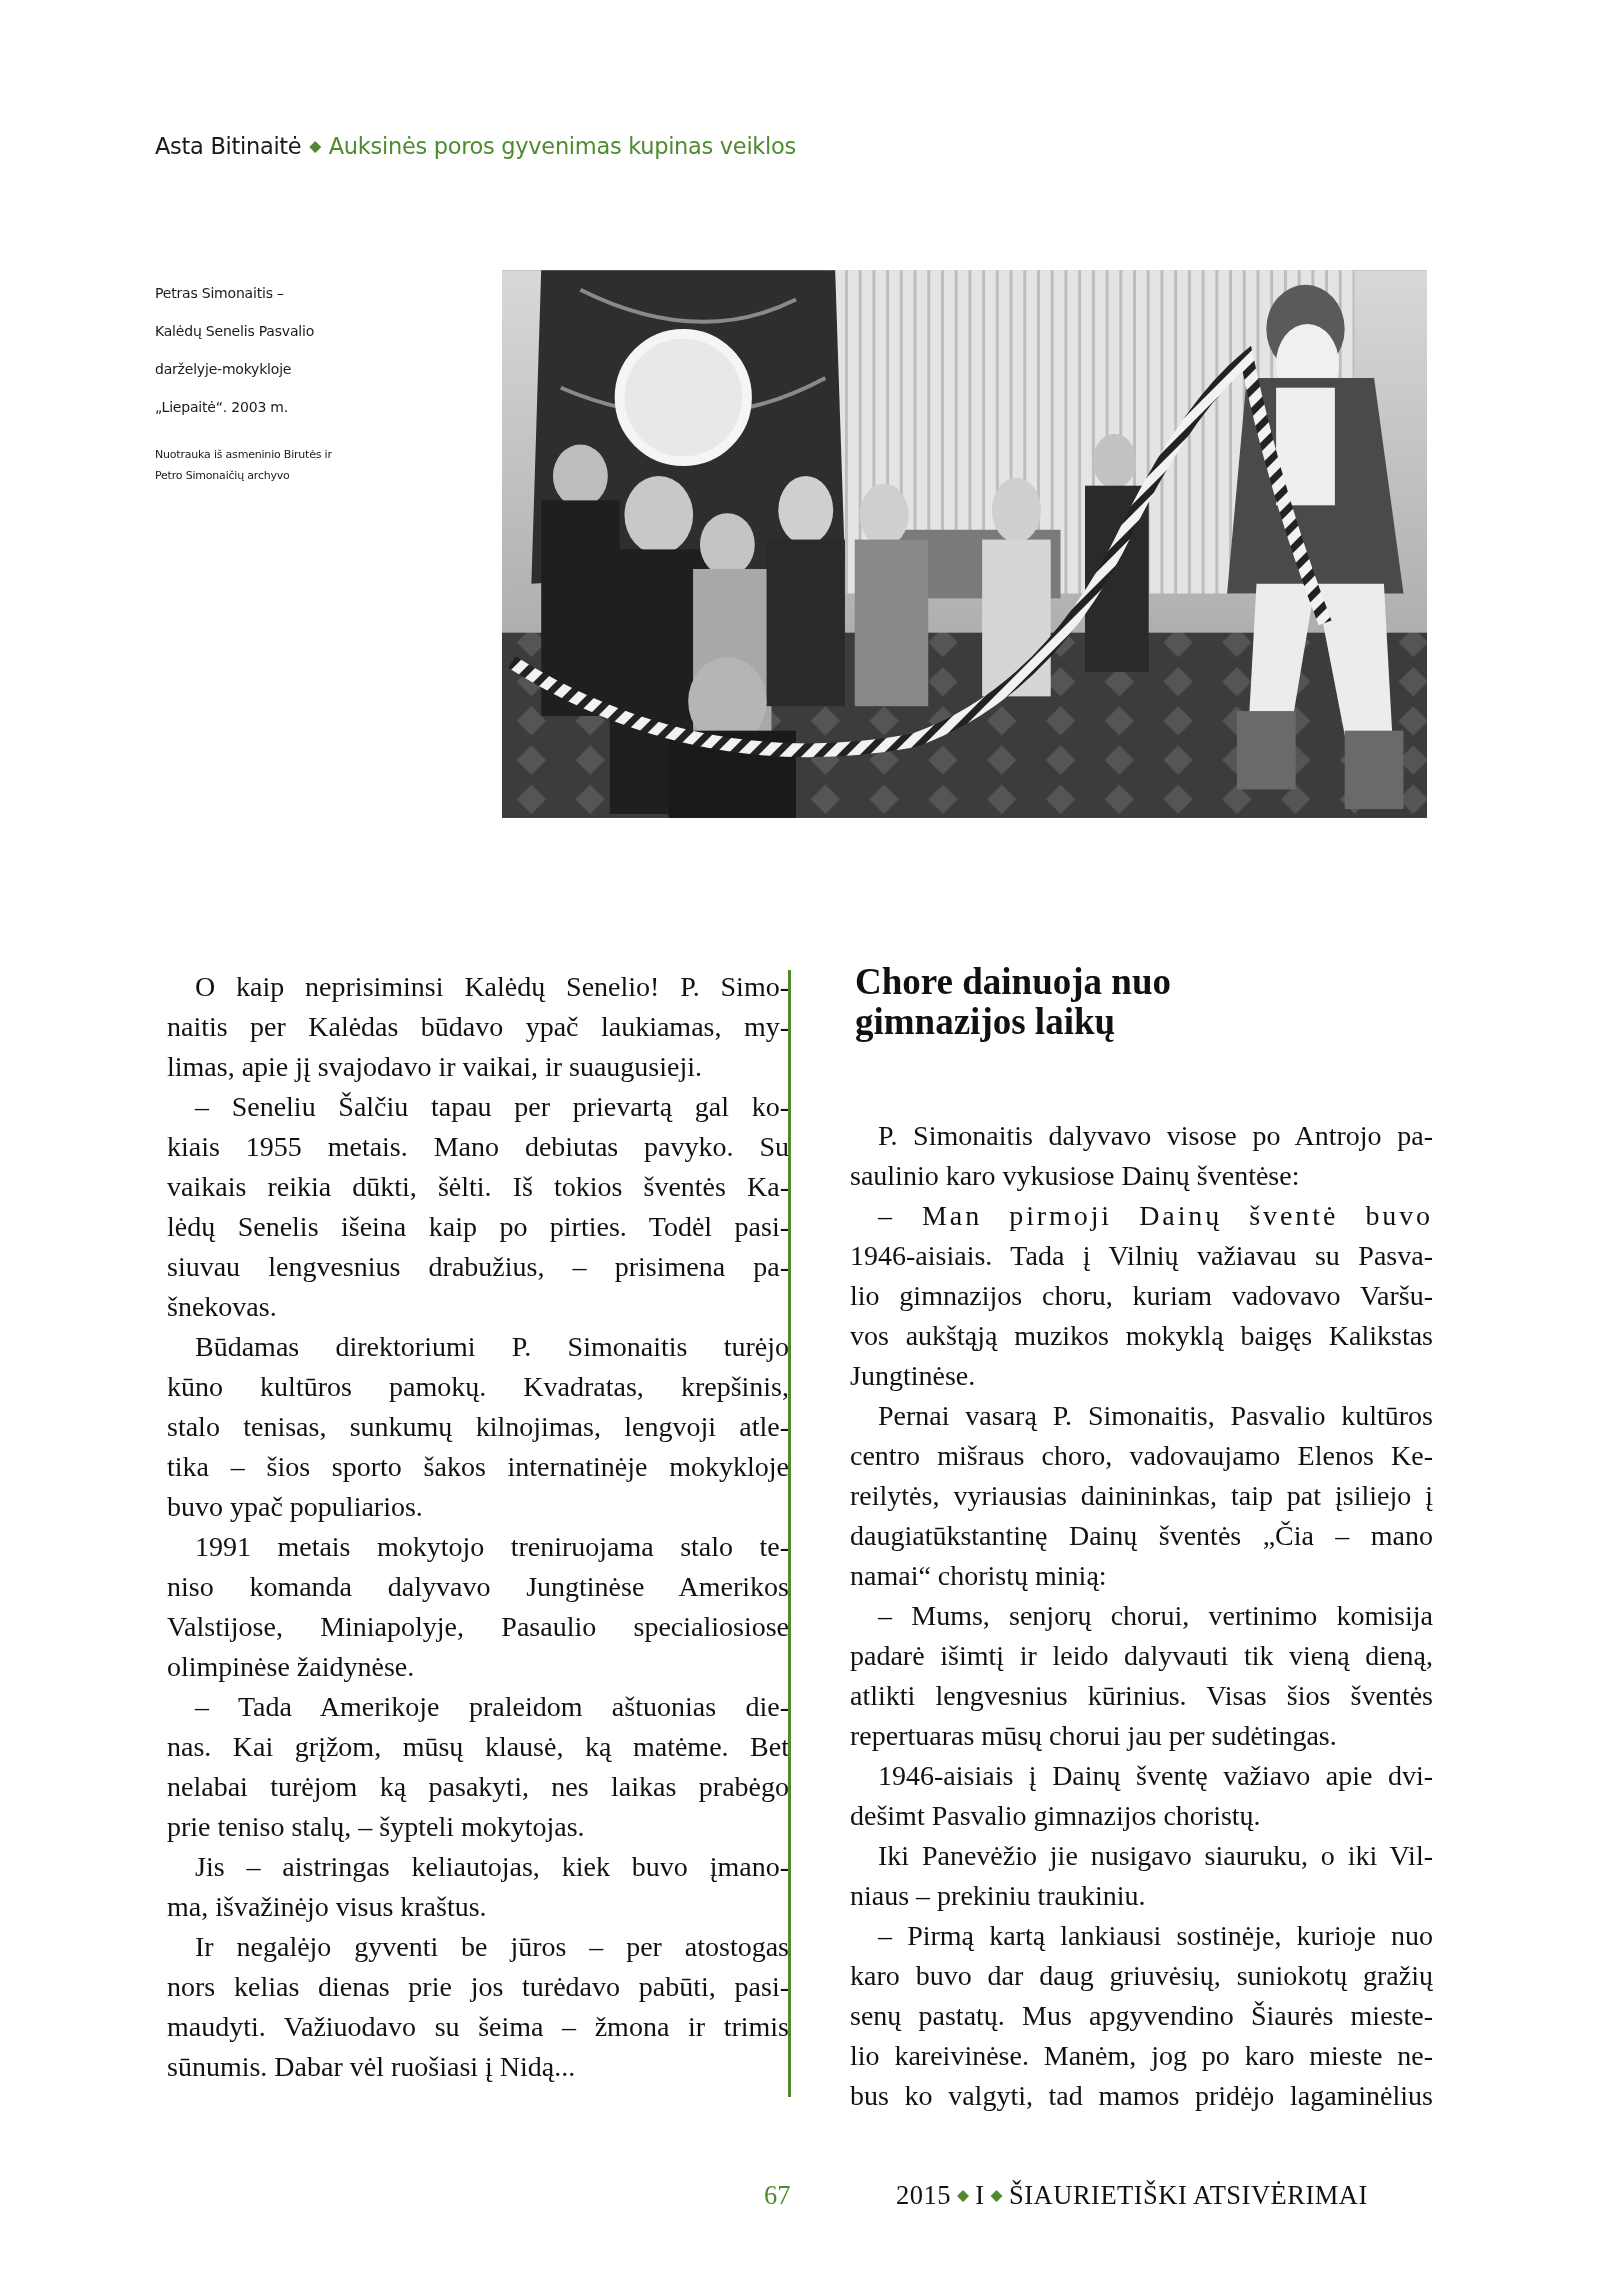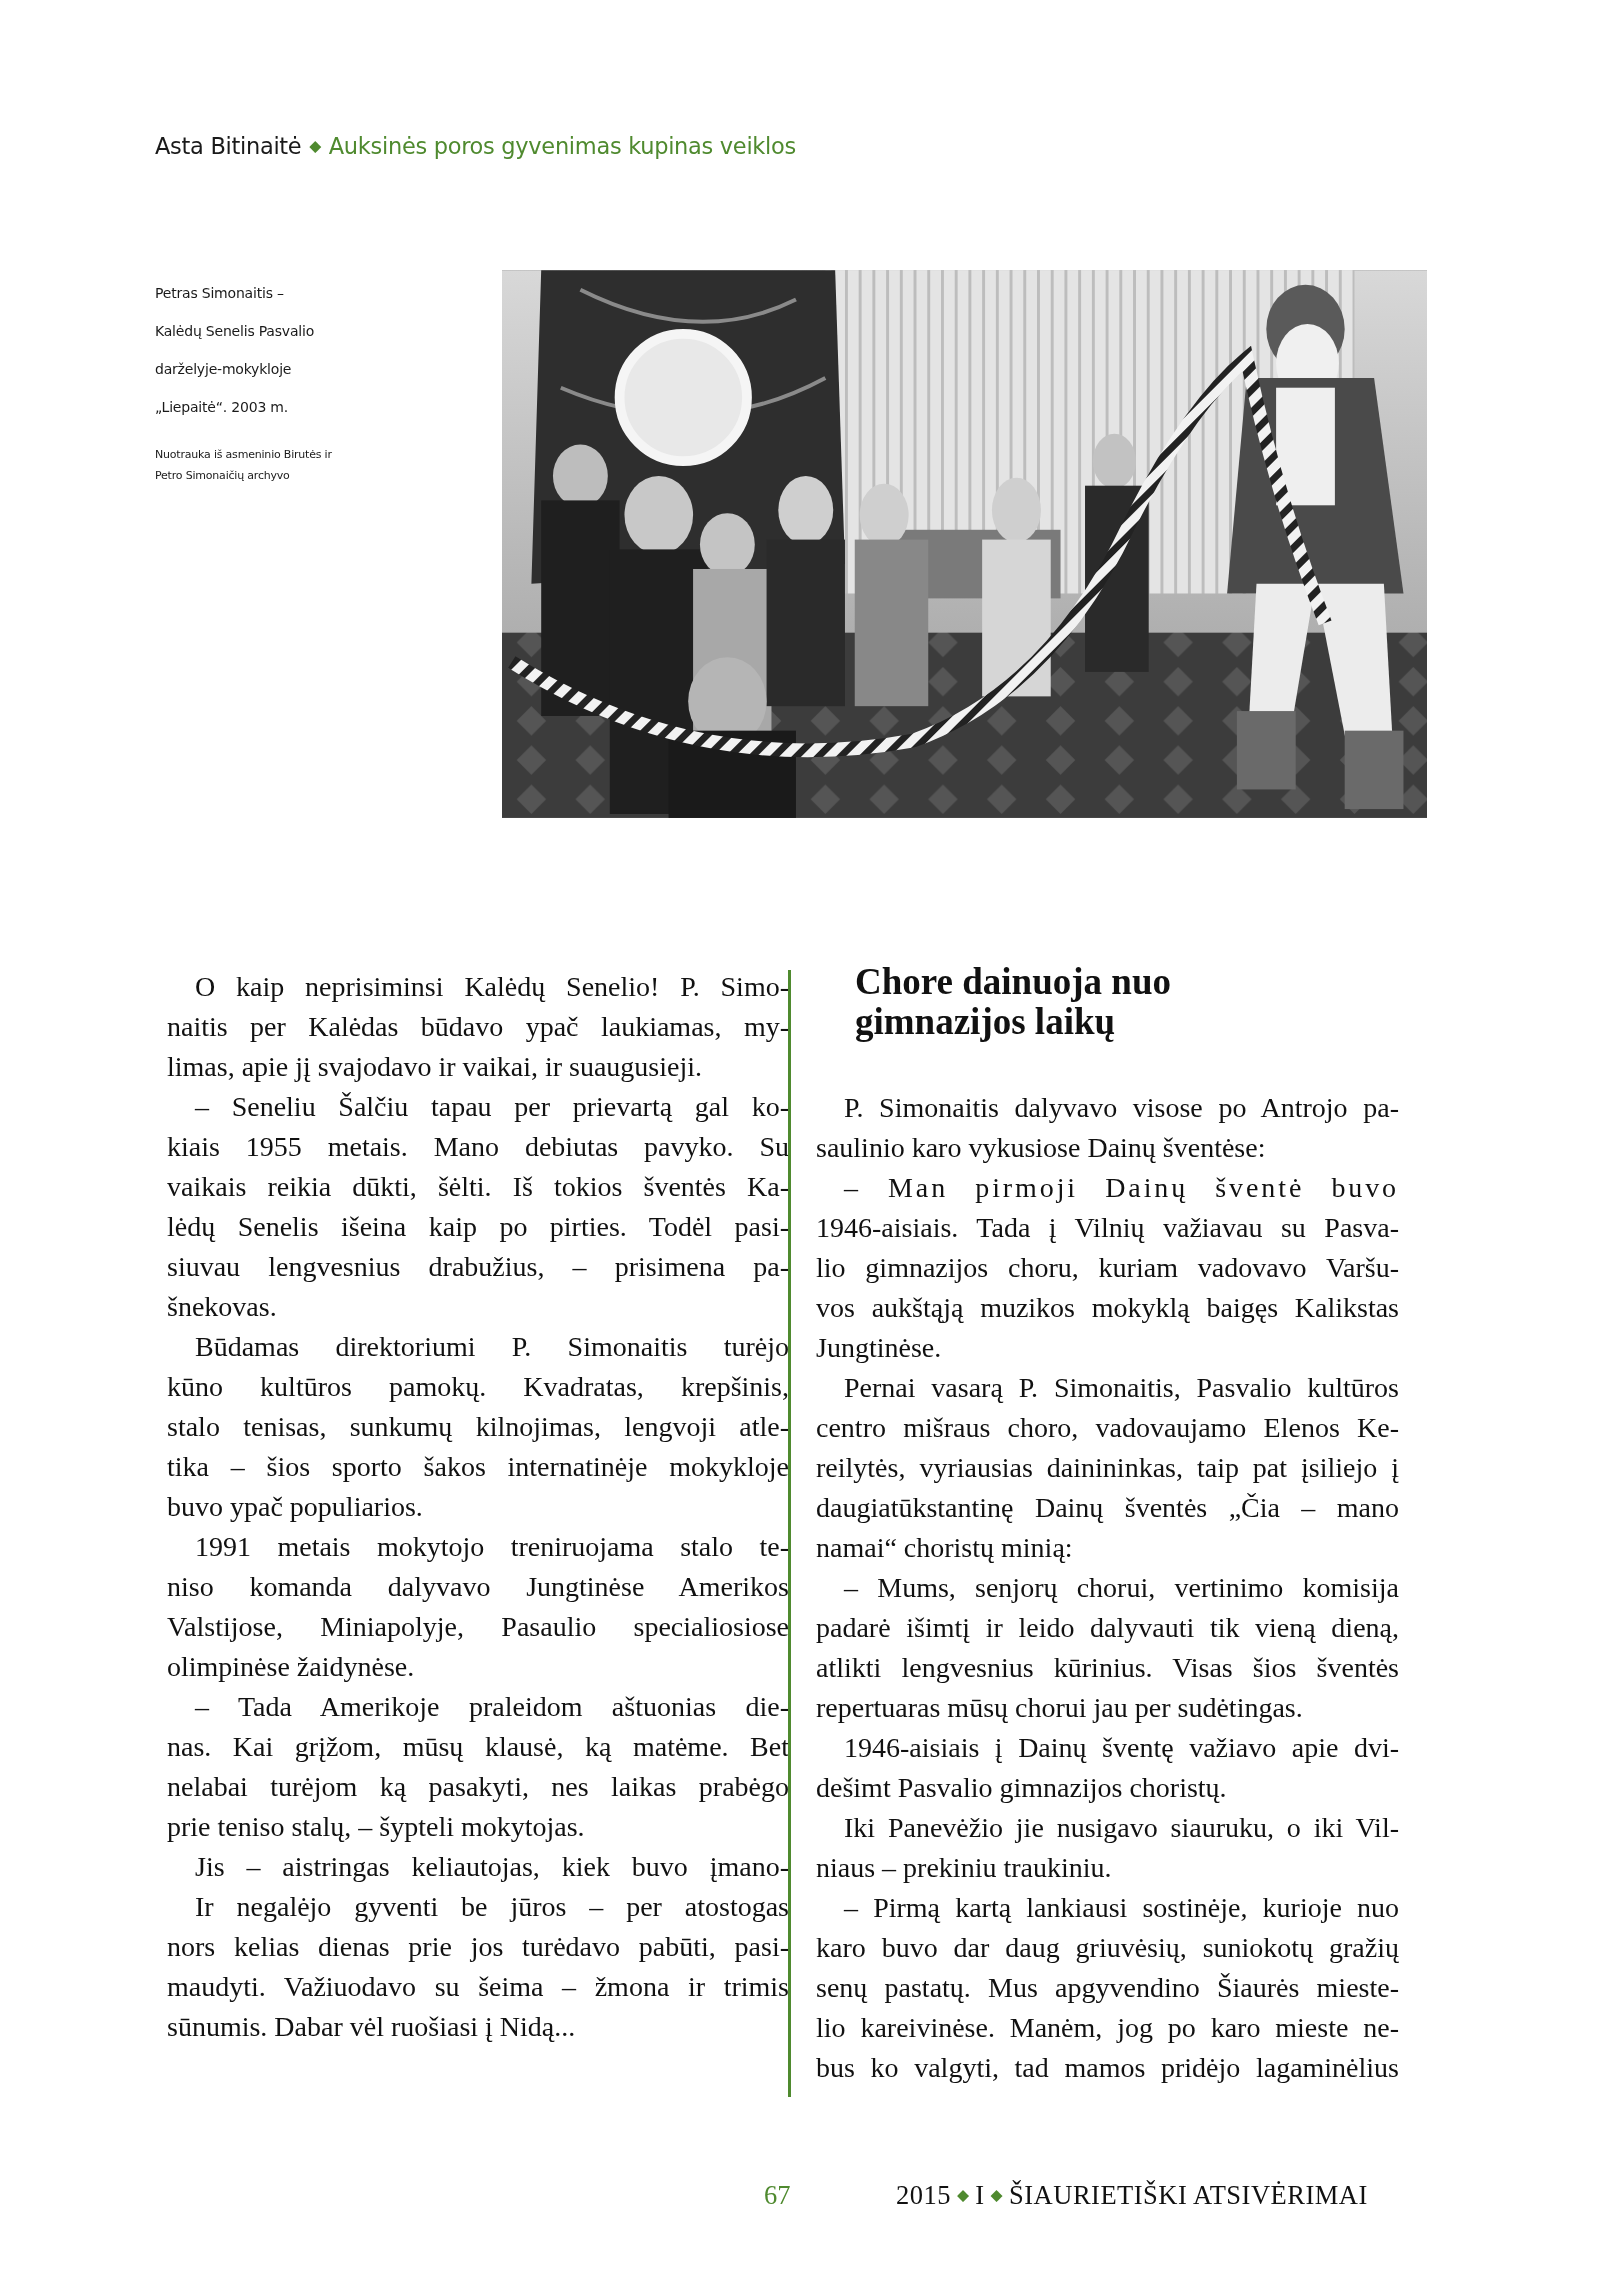--- a/index.html
+++ b/index.html
@@ -13,21 +13,21 @@
   .running-head .title { color: #4f8a2f; }
 
   .caption { position: absolute; left: 155px; top: 274px; width: 314px; color: #1a1a1a; }
   .caption .main { font-size: 14px; line-height: 38px; letter-spacing: -0.2px; }
   .caption .credit { font-size: 11px; line-height: 21.6px; margin-top: 17.6px; letter-spacing: -0.2px; }
 
   .photo { position: absolute; left: 502px; top: 270px; width: 925px; height: 548px; overflow: hidden; background: #3a3a3a; }
 
   .col { position: absolute; top: 967px; color: #111; font-size: 28px; line-height: 40px; text-align: justify; hyphens: manual; }
   .col-left { left: 167px; width: 622px; }
-  .col-right { left: 816px; width: 583px; }
+  .col-right { left: 850px; width: 583px; margin-top: 28px; }
   .col p { margin: 0; text-indent: 28px; }
   .col .line { display: block; text-align: justify; text-align-last: justify; white-space: nowrap; }
   .col .line.last { text-align-last: left; }
 
   .divider { position: absolute; left: 788px; top: 970px; width: 2.9px; height: 1127px; background: #4f8a2f; }
 
   .heading { position: absolute; left: 855px; top: 962px; font-size: 37px; line-height: 40px; color: #111; font-weight: bold; margin: 0; }
 
   .footer-page { position: absolute; left: 764px; top: 2180px; font-size: 26.5px; color: #4f8a2f; }
   .footer-journal { position: absolute; left: 896px; top: 2180px; font-size: 26.5px; color: #111; white-space: nowrap; letter-spacing: 0.5px; }
@@ -149,20 +149,21 @@
     <span class="line last" style="text-indent:0">olimpinėse žaidynėse.</span>
   </p>
   <p>
     <span class="line">– Tada Amerikoje praleidom aštuonias die-</span>
     <span class="line" style="text-indent:0">nas. Kai grįžom, mūsų klausė, ką matėme. Bet</span>
     <span class="line" style="text-indent:0">nelabai turėjom ką pasakyti, nes laikas prabėgo</span>
     <span class="line last" style="text-indent:0">prie teniso stalų, – šypteli mokytojas.</span>
   </p>
   <p>
     <span class="line">Jis – aistringas keliautojas, kiek buvo įmano-</span>
+    <span class="line last" style="text-indent:0">ma, išvažinėjo visus kraštus.</span>
   </p>
   <p>
     <span class="line">Ir negalėjo gyventi be jūros – per atostogas</span>
     <span class="line" style="text-indent:0">nors kelias dienas prie jos turėdavo pabūti, pasi-</span>
     <span class="line" style="text-indent:0">maudyti. Važiuodavo su šeima – žmona ir trimis</span>
     <span class="line last" style="text-indent:0">sūnumis. Dabar vėl ruošiasi į Nidą...</span>
   </p>
 </div>
 
 <div class="divider"></div>

